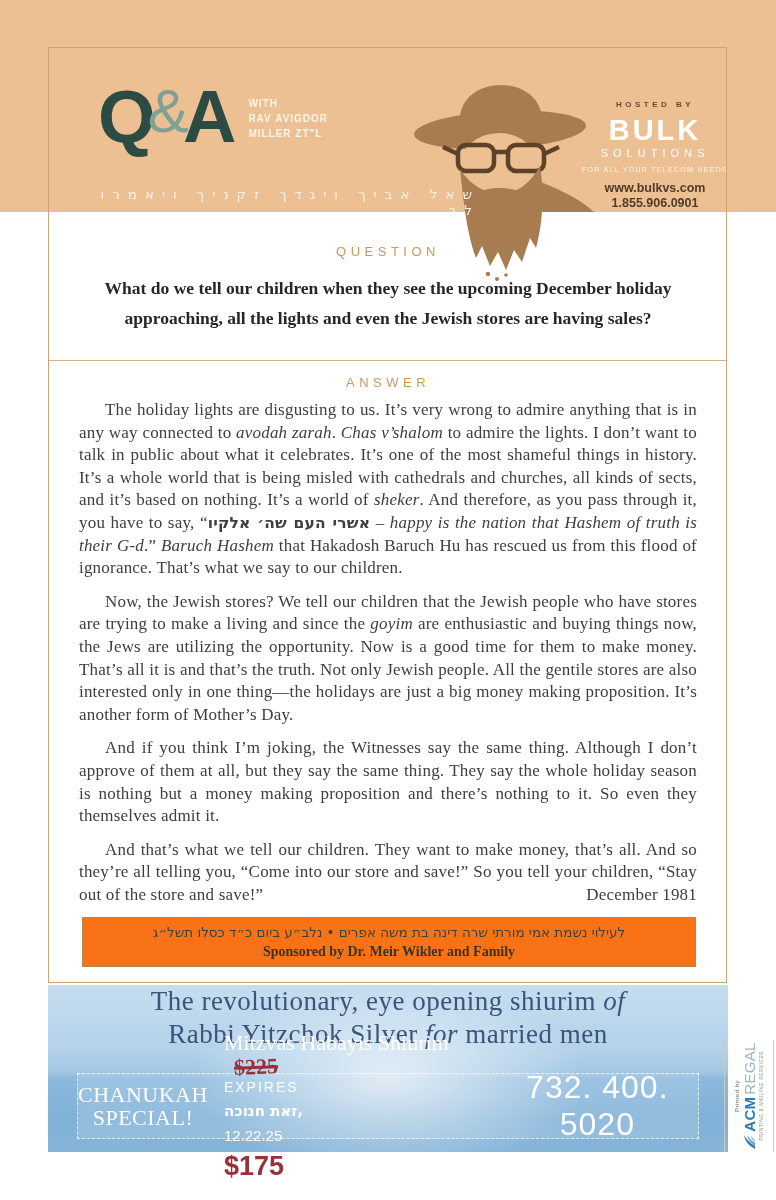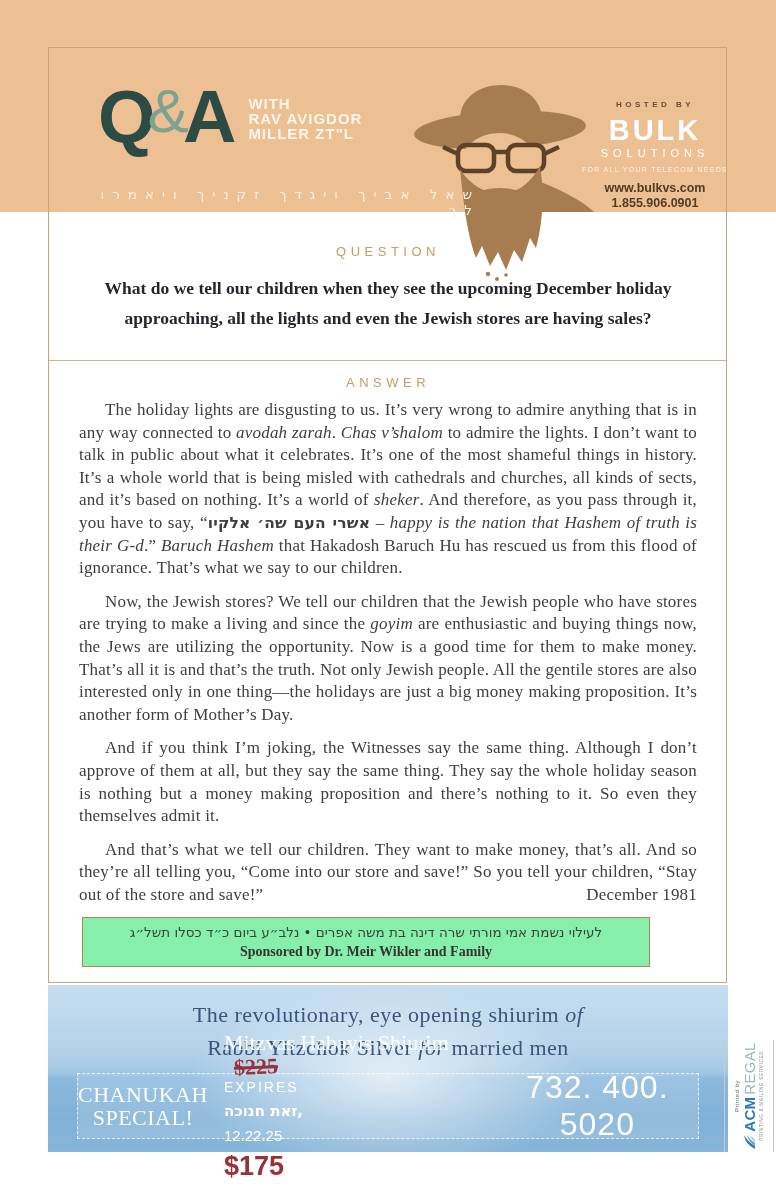--- a/index.html
+++ b/index.html
@@ -6,21 +6,21 @@
   body { background:#ffffff; font-family:"Liberation Serif", serif; }
   .page { position:relative; width:776px; height:1200px; background:#ffffff; overflow:hidden; margin:0 auto; }
 
   
   .banner { position:absolute; left:0; top:0; width:776px; height:212px; background:#edc093; }
   .frame { position:absolute; left:48px; top:47px; width:679px; height:936px; border:1px solid #cfa274; pointer-events:none; z-index:5; }
 
   .qa-logo { position:absolute; left:98px; top:80px; display:flex; align-items:flex-start; z-index:2; }
   .qa-q, .qa-a { font-family:"Liberation Sans", sans-serif; font-weight:700; font-size:74px; line-height:74px; color:#2c4b45; letter-spacing:-2px; }
   .qa-amp { font-family:"Liberation Sans", sans-serif; font-size:62px; line-height:62px; color:#7da193; font-weight:400; margin:0 -6px; position:relative; top:0px; }
-  .qa-with { margin:16px 0 0 14px; color:#fdf6ea; font-family:"Liberation Sans", sans-serif; font-weight:700; font-size:15px; line-height:15px; letter-spacing:1px; }
+  .qa-with { margin:16px 0 0 14px; color:#fdf6ea; font-family:"Liberation Sans", sans-serif; font-weight:700; font-size:10px; line-height:15px; letter-spacing:1px; }
 
   .hosted { position:absolute; left:575px; top:100px; width:160px; text-align:center; font-family:"Liberation Sans", sans-serif; z-index:2; }
   .hosted-label { font-size:8px; letter-spacing:3.5px; color:#6a4c30; font-weight:700; }
   .bulk-brand { margin-top:7px; font-size:29px; font-weight:700; color:#ffffff; letter-spacing:3px; line-height:29px; }
   .bulk-solutions { font-size:11px; letter-spacing:5px; color:#ffffff; margin-top:2px; }
   .bulk-tagline { font-size:7px; letter-spacing:1.3px; color:#fdf6ea; margin-top:7px; }
   .bulk-web { font-size:12.5px; font-weight:700; color:#4f3c27; margin-top:8px; }
   .bulk-phone { font-size:12.5px; font-weight:700; color:#4f3c27; margin-top:1px; }
 
   .verse { position:absolute; left:60px; top:186px; width:420px; color:#faf1e2; font-family:"DejaVu Sans", sans-serif; font-size:13.5px; letter-spacing:8px; direction:rtl; z-index:2; }
@@ -37,30 +37,30 @@
   .answer-sec { position:absolute; left:49px; top:362px; width:678px; text-align:center; }
   .answer-sec .sec-label { margin-top:13px; }
   .body-text { padding:9px 30px 0; text-align:justify; font-size:17px; line-height:22.6px; letter-spacing:0.2px; color:#3e3e3e; }
   .body-text p { margin:0 0 11px; text-indent:26px; }
   .body-text p.last { margin-bottom:0; position:relative; }
   .body-text i { font-style:italic; }
   .heb { font-family:"DejaVu Sans", sans-serif; font-weight:700; font-size:15.5px; }
   .answer-date { position:absolute; right:0; bottom:0; text-indent:0; }
 
   
-  .sponsor-box { position:absolute; left:82px; top:917px; width:568px; height:50px; border:1px solid #ab8c4e; display:flex; flex-direction:column; align-items:center; justify-content:center; background:#86efac; }
+  .sponsor-box { position:absolute; left:82px; top:917px; width:614px; height:50px; border:1px solid #ab8c4e; display:flex; flex-direction:column; align-items:center; justify-content:center; background:#f97316; }
   .sponsor-heb { direction:rtl; font-family:"DejaVu Sans", sans-serif; font-size:13.5px; color:#3c4336; line-height:18px; }
   .sponsor-eng { font-size:14px; font-weight:700; color:#38342c; line-height:18px; margin-top:2px; }
 
   
   .ad { position:absolute; left:48px; top:985px; width:680px; height:167px; text-align:center;
         background:
           radial-gradient(ellipse 320px 150px at 50% 56%, rgba(255,255,255,0.7), rgba(255,255,255,0) 62%),
           linear-gradient(180deg, #c6ddf0 0%, #b4d2ea 38%, #a3c8e4 52%, #8cb9dd 56%, #80b1d7 80%, #88b5da 100%); }
-  .ad-headline { padding-top:13px; font-size:22px; line-height:33px; color:#3d5379; letter-spacing:0.5px; }
+  .ad-headline { font-size:27px; line-height:33px; color:#3d5379; letter-spacing:0.5px; }
   .ad-special { position:absolute; left:29px; top:88px; width:622px; height:66px; border:1px dashed rgba(255,255,255,0.75); background:rgba(255,255,255,0.14); display:flex; align-items:center; justify-content:center; gap:16px; color:#ffffff; }
   .chanukah { text-align:center; font-size:22px; line-height:23px; color:#fdfdfd; letter-spacing:0.5px; }
   .special-mid { text-align:left; }
   .special-row1 { font-size:22px; line-height:24px; }
   .old-price { color:#993139; text-decoration:line-through; text-decoration-thickness:2.5px; margin-left:10px; font-weight:700; display:inline-block; transform:rotate(-2deg); }
   .special-row2 { display:flex; align-items:baseline; gap:7px;flex-direction:column; }
   .expires-label { font-family:"Liberation Sans", sans-serif; font-size:14px; letter-spacing:2px; }
   .expires-heb { font-family:"DejaVu Sans", sans-serif; font-size:15px; font-weight:700; }
   .expires-date { font-family:"Liberation Sans", sans-serif; font-size:15px; }
   .new-price { color:#993139; font-size:27px; font-weight:700; font-family:"Liberation Sans", sans-serif; }

